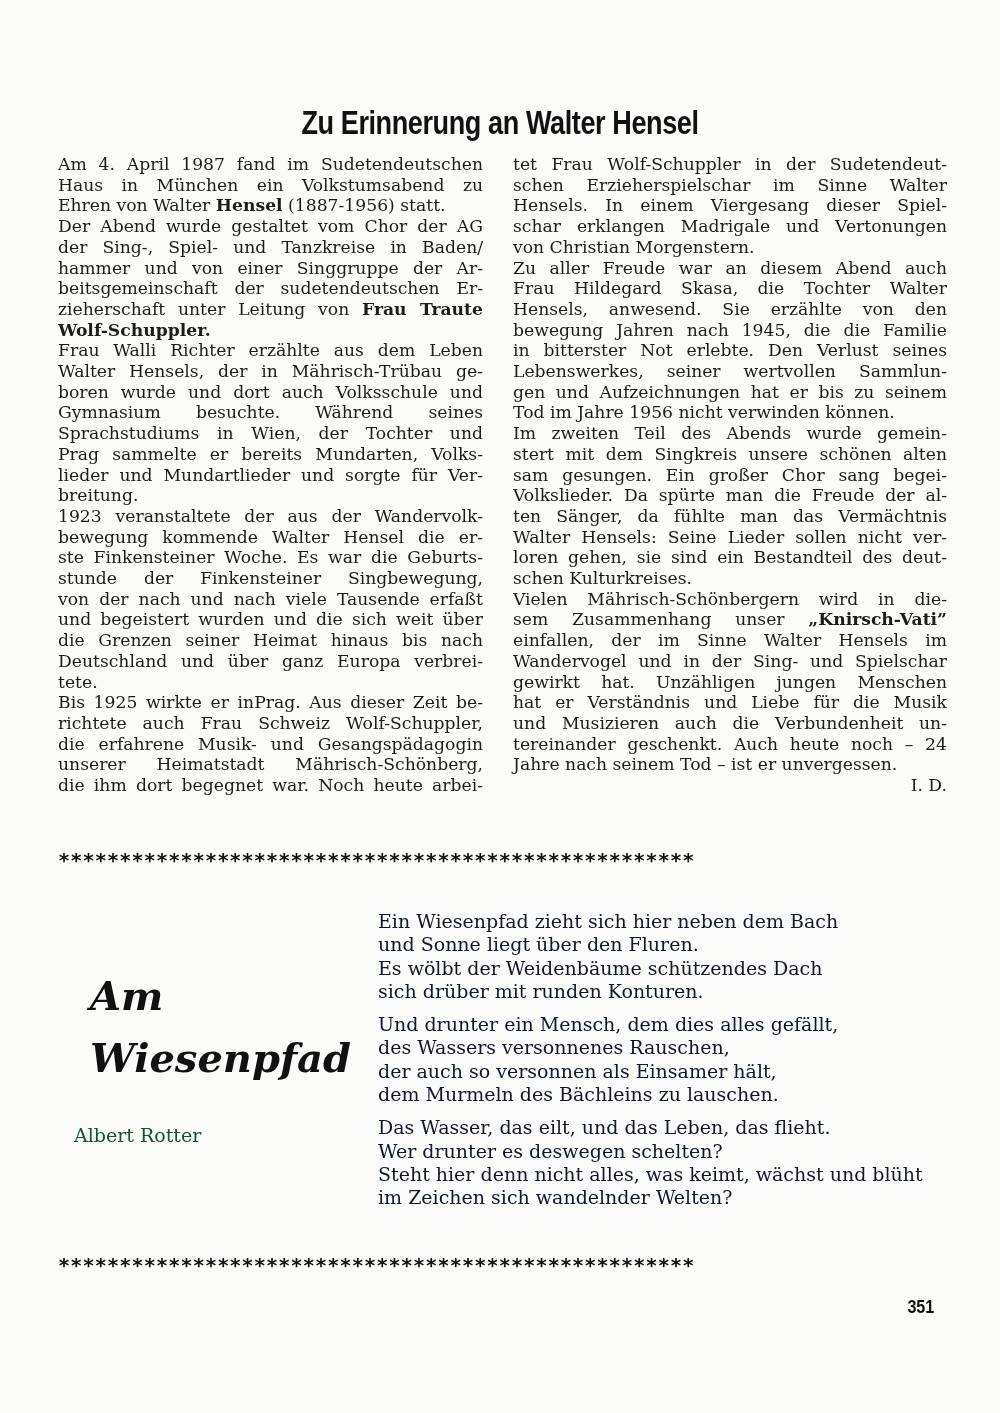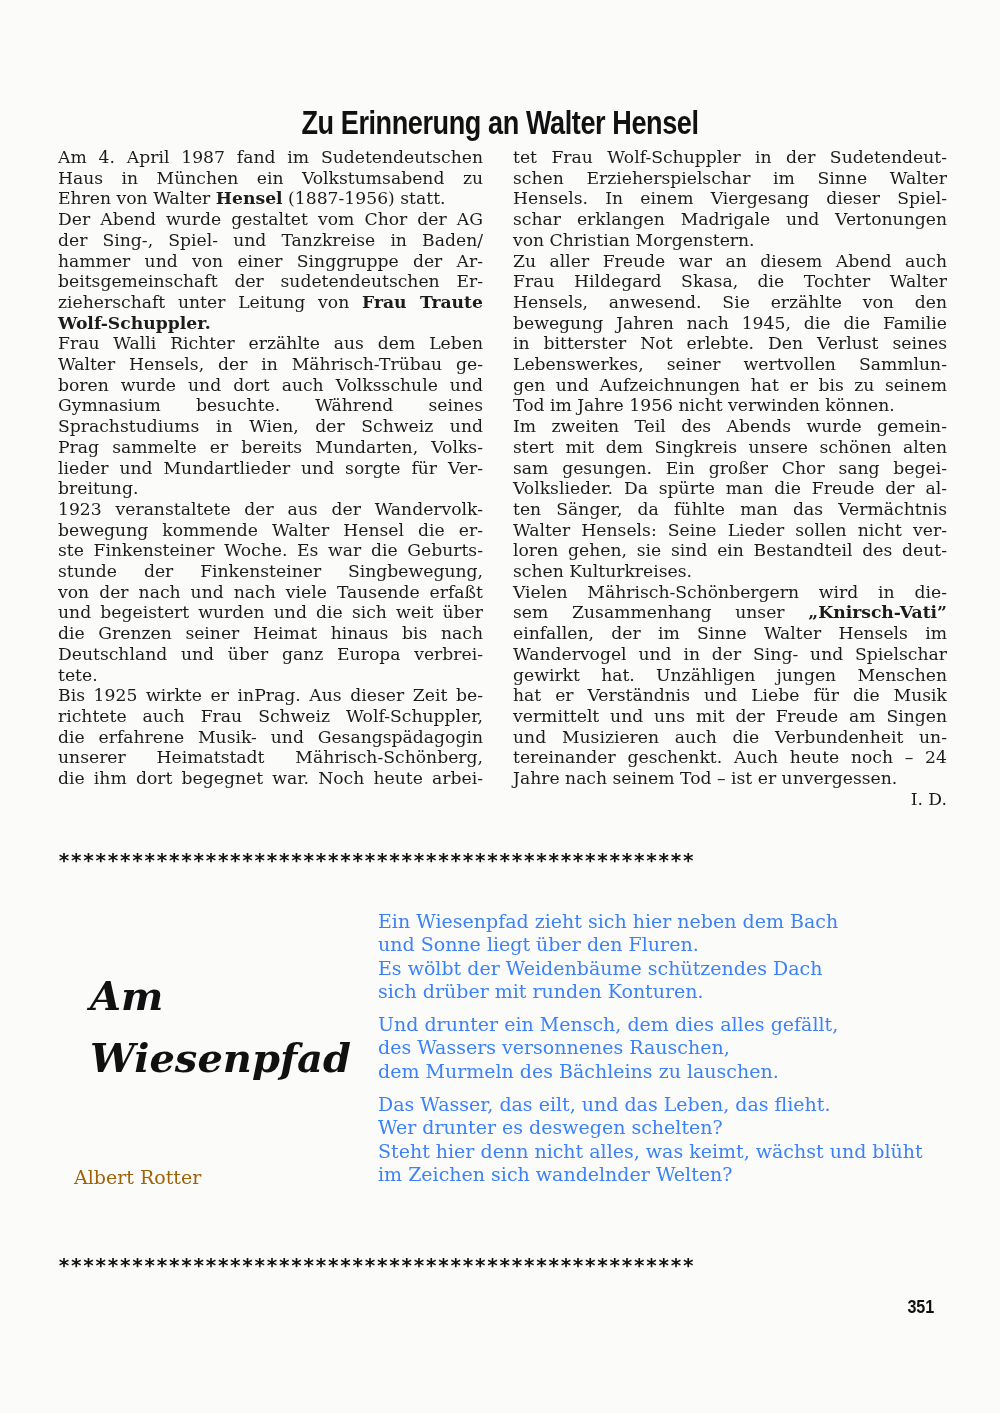--- a/index.html
+++ b/index.html
@@ -8,43 +8,43 @@
     position: relative; overflow: hidden;
     font-family: "DejaVu Serif", "Liberation Serif", serif;
   }
   .title {
     position: absolute; left: 0; width: 1000px; top: 104px; text-align: center;
     font-family: "Liberation Sans", "DejaVu Sans", sans-serif; font-weight: bold;
     font-size: 33px; letter-spacing: -0.5px; transform: scaleX(0.82); transform-origin: center;
     color: #111;
   }
   .col {
-    position: absolute; top: 147px; font-size: 17.2px; line-height: 20.7px;
+    position: absolute; top: 154px; font-size: 17.2px; line-height: 20.7px;
     text-align: justify; color: #1c1c1c;
   }
   .col-left { left: 58px; width: 425px; }
   .col-right { left: 513px; width: 434px; }
   .col .line { display: block; text-align: justify; text-align-last: justify; white-space: nowrap; }
   .col .line.last { text-align-last: left; }
   .sig { text-align: right; display: block; }
   b { font-weight: bold; }
   .stars {
     position: absolute; left: 58px; width: 892px; font-family: "DejaVu Sans Mono", monospace;
     font-size: 20px; font-weight: bold; letter-spacing: 0.2px; white-space: nowrap; overflow: hidden;
     color: #111; line-height: 20px;
   }
   .poem-title {
     position: absolute; left: 90px; top: 965px; font-family: "DejaVu Serif", serif;
     font-style: italic; font-weight: bold; font-size: 40px; line-height: 62px; color: #111;
   }
   .poem-author {
-    position: absolute; left: 74px; top: 1166px; font-size: 19px; color: #a16207;
+    position: absolute; left: 74px; top: 1124px; font-size: 19px; color: #14532d;
   }
   .poem {
-    position: absolute; left: 378px; top: 910px; font-size: 19px; line-height: 23.3px; color: #3b82f6;
+    position: absolute; left: 378px; top: 910px; font-size: 19px; line-height: 23.3px; color: #0f172a;
   }
   .stanza { margin-bottom: 10px; }
   .verse { display: block; white-space: nowrap; }
   .page-num {
     position: absolute; left: 905px; top: 1296px; font-family: "Liberation Sans", sans-serif;
     font-weight: bold; font-size: 19px; transform: scaleX(0.85); color: #111;
   }
 </style>
 </head>
 <body>
@@ -58,21 +58,21 @@
   <span class="line">Der Abend wurde gestaltet vom Chor der AG</span>
   <span class="line">der Sing-, Spiel- und Tanzkreise in Baden/</span>
   <span class="line">hammer und von einer Singgruppe der Ar-</span>
   <span class="line">beitsgemeinschaft der sudetendeutschen Er-</span>
   <span class="line"><span>zieherschaft unter Leitung von </span><b>Frau Traute</b></span>
   <span class="line last"><b>Wolf-Schuppler.</b></span>
   <span class="line">Frau Walli Richter erzählte aus dem Leben</span>
   <span class="line">Walter Hensels, der in Mährisch-Trübau ge-</span>
   <span class="line">boren wurde und dort auch Volksschule und</span>
   <span class="line">Gymnasium besuchte. Während seines</span>
-  <span class="line">Sprachstudiums in Wien, der Schweiz und</span>
+  <span class="line">Sprachstudiums in Wien, der Tochter und</span>
   <span class="line">Prag sammelte er bereits Mundarten, Volks-</span>
   <span class="line">lieder und Mundartlieder und sorgte für Ver-</span>
   <span class="line last">breitung.</span>
   <span class="line">1923 veranstaltete der aus der Wandervolk-</span>
   <span class="line">bewegung kommende Walter Hensel die er-</span>
   <span class="line">ste Finkensteiner Woche. Es war die Geburts-</span>
   <span class="line">stunde der Finkensteiner Singbewegung,</span>
   <span class="line">von der nach und nach viele Tausende erfaßt</span>
   <span class="line">und begeistert wurden und die sich weit über</span>
   <span class="line">die Grenzen seiner Heimat hinaus bis nach</span>
@@ -106,21 +106,20 @@
   <span class="line">ten Sänger, da fühlte man das Vermächtnis</span>
   <span class="line">Walter Hensels: Seine Lieder sollen nicht ver-</span>
   <span class="line">loren gehen, sie sind ein Bestandteil des deut-</span>
   <span class="line last">schen Kulturkreises.</span>
   <span class="line">Vielen Mährisch-Schönbergern wird in die-</span>
   <span class="line"><span>sem Zusammenhang unser </span><b>„Knirsch-Vati”</b></span>
   <span class="line">einfallen, der im Sinne Walter Hensels im</span>
   <span class="line">Wandervogel und in der Sing- und Spielschar</span>
   <span class="line">gewirkt hat. Unzähligen jungen Menschen</span>
   <span class="line">hat er Verständnis und Liebe für die Musik</span>
-  <span class="line">vermittelt und uns mit der Freude am Singen</span>
   <span class="line">und Musizieren auch die Verbundenheit un-</span>
   <span class="line">tereinander geschenkt. Auch heute noch – 24</span>
   <span class="line last">Jahre nach seinem Tod – ist er unvergessen.</span>
   <span class="sig">I. D.</span>
 </div>
 
 <div class="stars" style="top:850px;">****************************************************</div>
 
 <div class="poem-title">
   <div>Am</div>
@@ -131,20 +130,21 @@
 <div class="poem">
   <div class="stanza">
     <span class="verse">Ein Wiesenpfad zieht sich hier neben dem Bach</span>
     <span class="verse">und Sonne liegt über den Fluren.</span>
     <span class="verse">Es wölbt der Weidenbäume schützendes Dach</span>
     <span class="verse">sich drüber mit runden Konturen.</span>
   </div>
   <div class="stanza">
     <span class="verse">Und drunter ein Mensch, dem dies alles gefällt,</span>
     <span class="verse">des Wassers versonnenes Rauschen,</span>
+    <span class="verse">der auch so versonnen als Einsamer hält,</span>
     <span class="verse">dem Murmeln des Bächleins zu lauschen.</span>
   </div>
   <div class="stanza">
     <span class="verse">Das Wasser, das eilt, und das Leben, das flieht.</span>
     <span class="verse">Wer drunter es deswegen schelten?</span>
     <span class="verse">Steht hier denn nicht alles, was keimt, wächst und blüht</span>
     <span class="verse">im Zeichen sich wandelnder Welten?</span>
   </div>
 </div>
 

